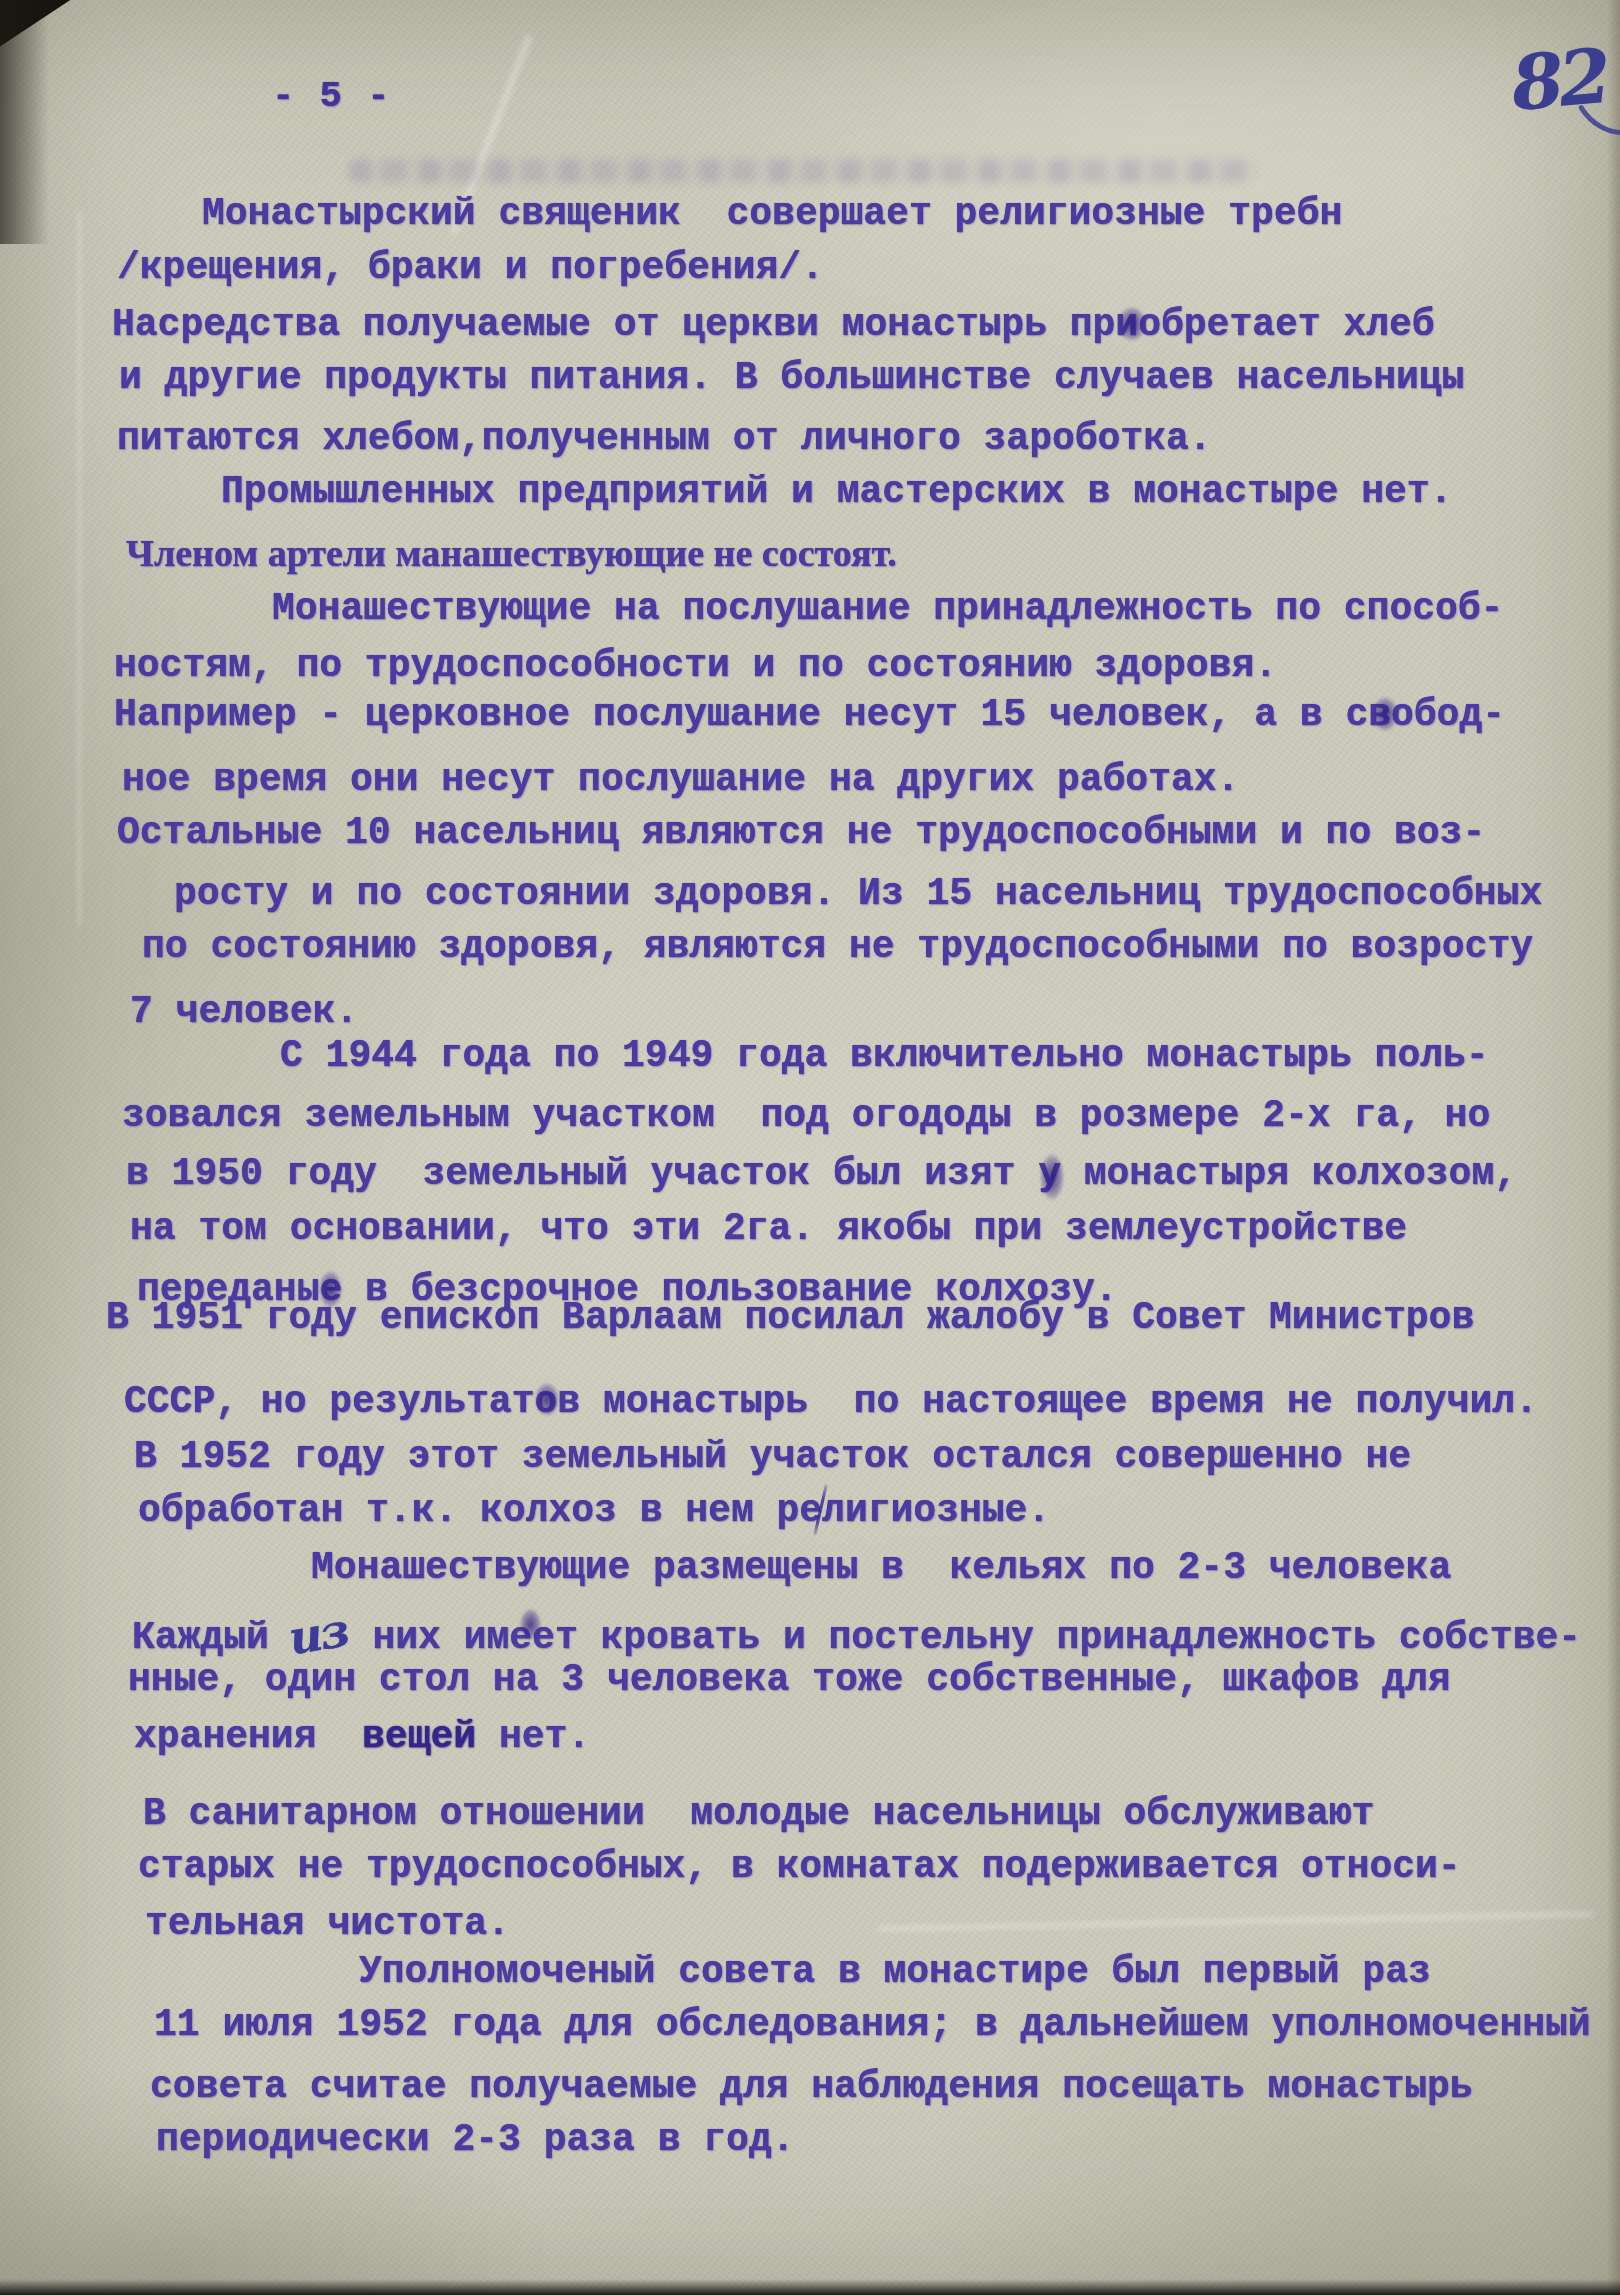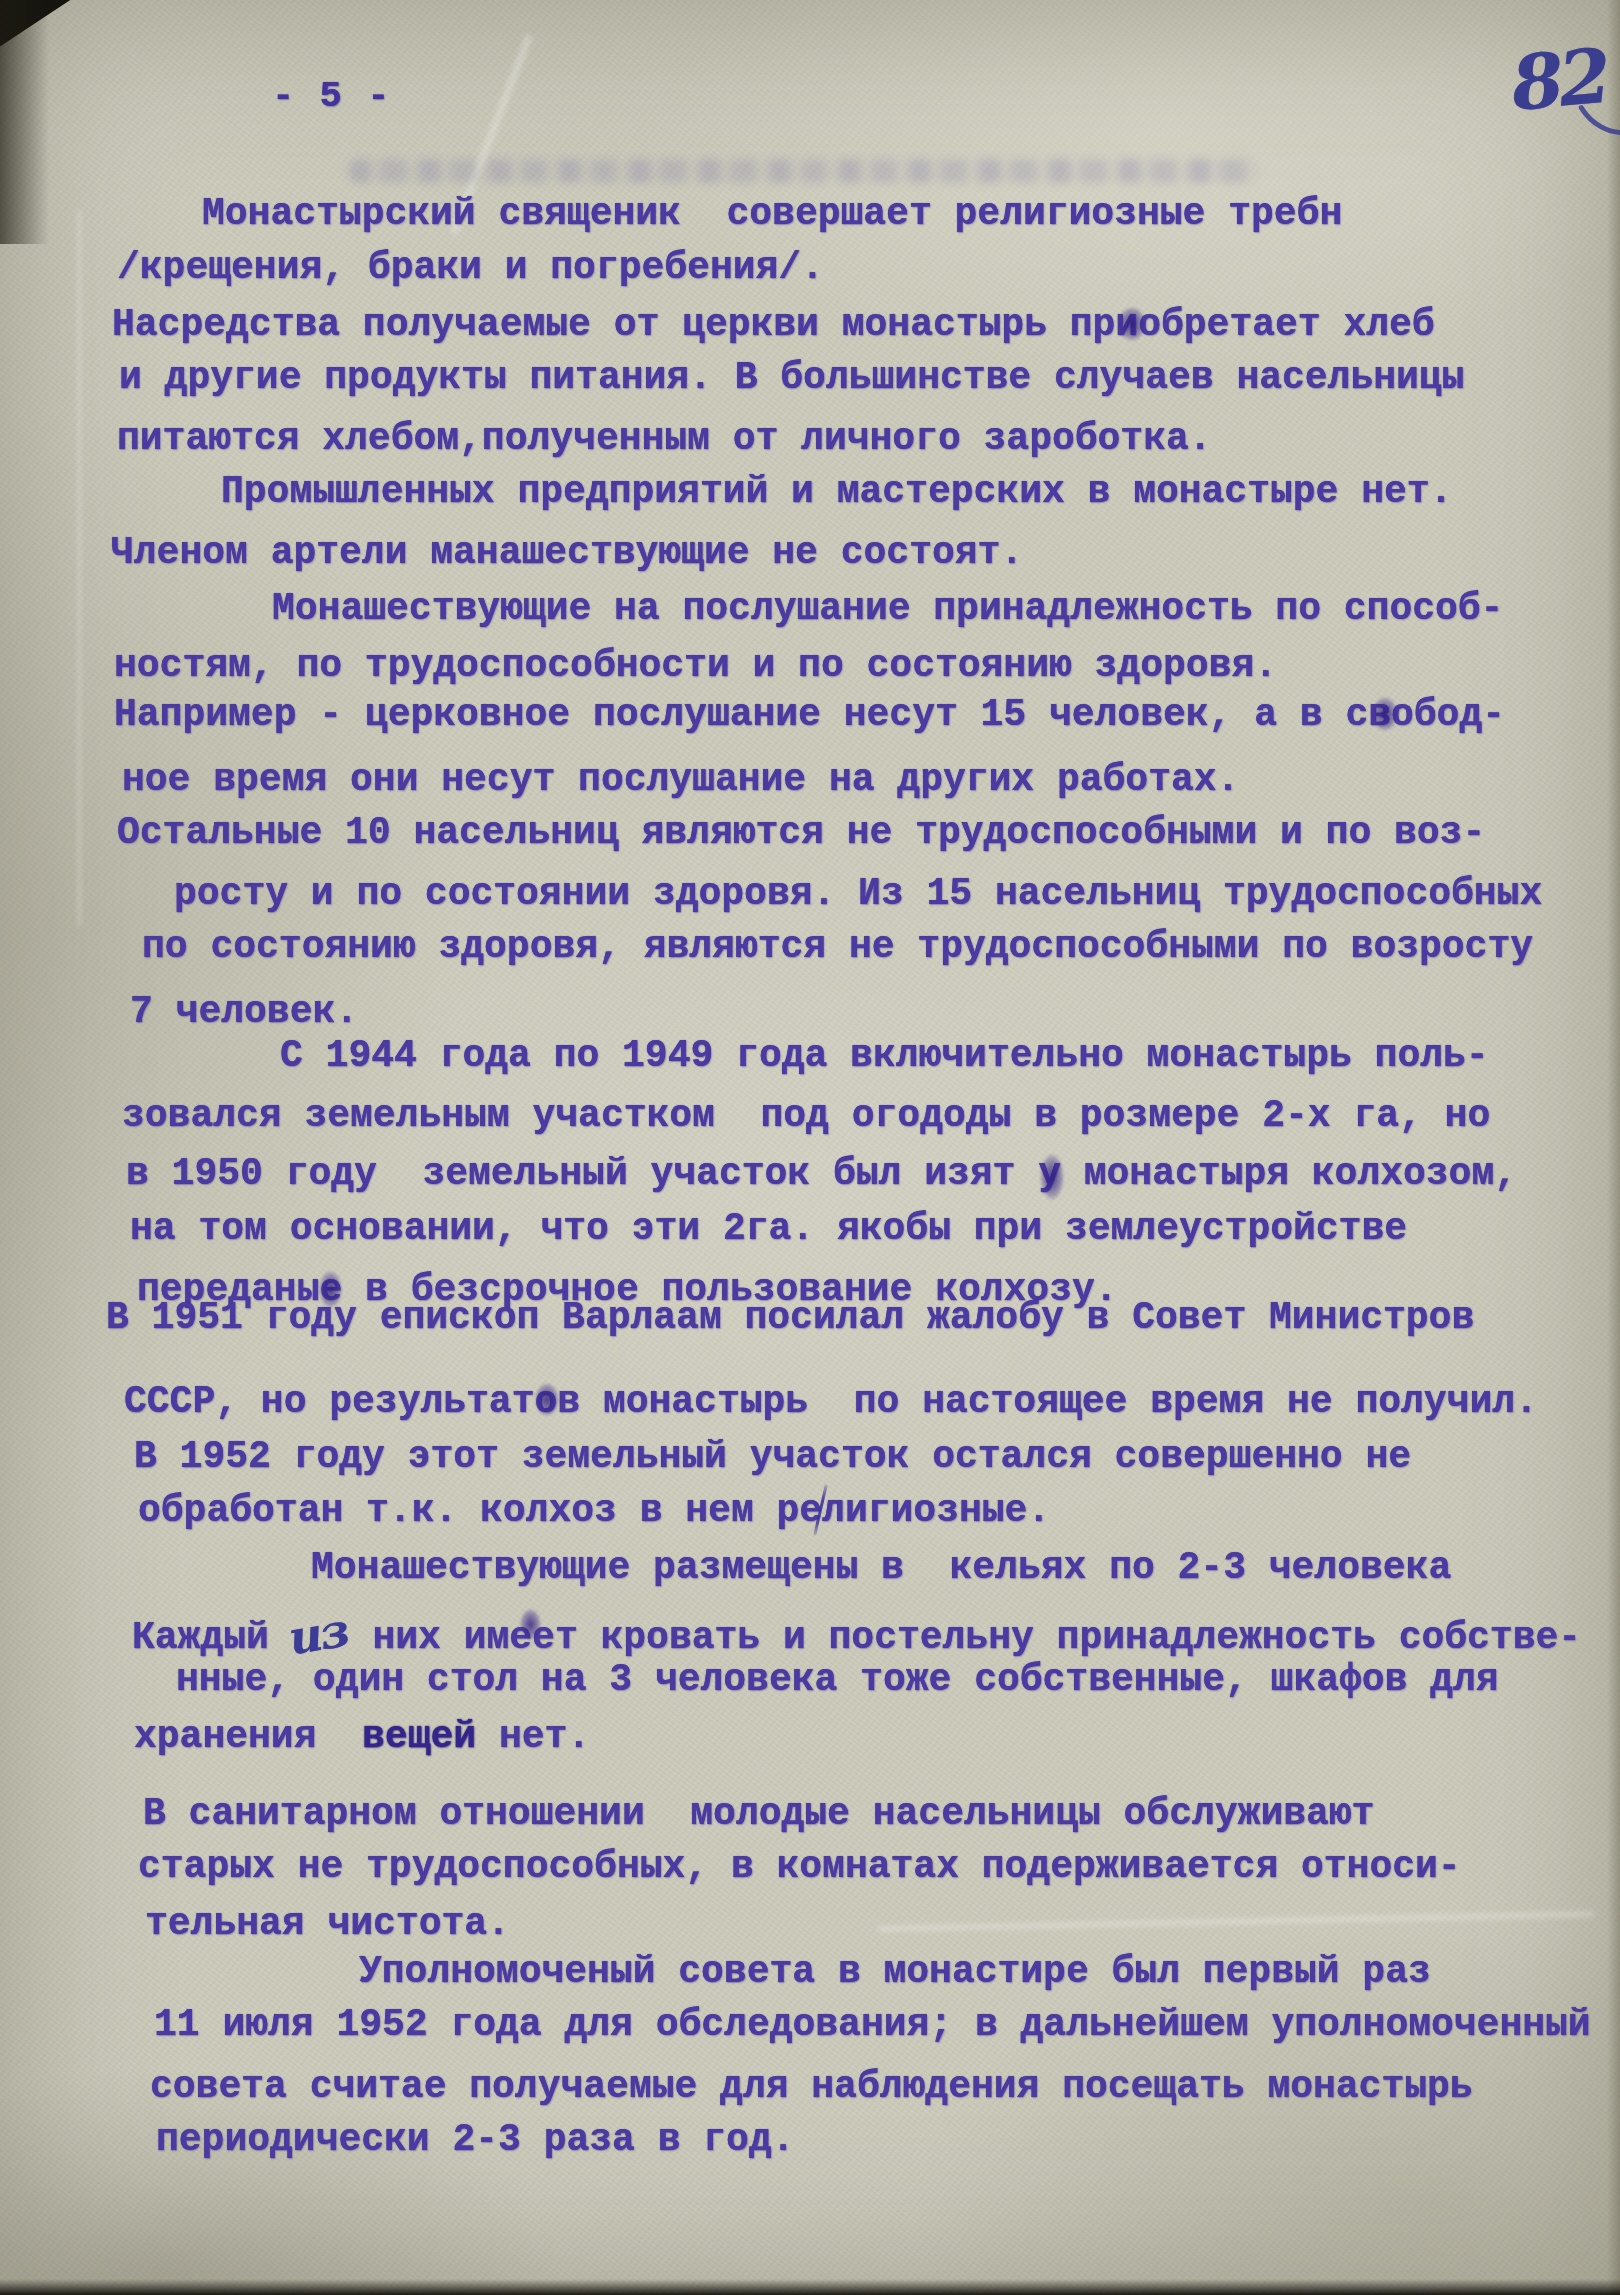--- a/index.html
+++ b/index.html
@@ -125,41 +125,41 @@
     <span class="digits">82</span>
   </div>
 
   <div id="text-layer">
       <div class="tline" style="top: 192px; left: 202px;">Монастырский священик  совершает религиозные требн</div>
       <div class="tline" style="top: 246px; left: 117px;">/крещения, браки и погребения/.</div>
       <div class="tline" style="top: 303px; left: 112px;">Насредства получаемые от церкви монастырь приобретает хлеб</div>
       <div class="tline" style="top: 356px; left: 119px;">и другие продукты питания. В большинстве случаев насельницы</div>
       <div class="tline" style="top: 417px; left: 117px;">питаются хлебом,полученным от личного зароботка.</div>
       <div class="tline" style="top: 470px; left: 221px;">Промышленных предприятий и мастерских в монастыре нет.</div>
-      <div class="tline" style="top: 531px; left: 111px;">Членом артели манашествующие не состоят.</div>
+      <div class="tline" style="top: 531px; left: 126px; font-family: Liberation Serif, serif;">Членом артели манашествующие не состоят.</div>
       <div class="tline" style="top: 587px; left: 272px;">Монашествующие на послушание принадлежность по способ-</div>
       <div class="tline" style="top: 644px; left: 114px;">ностям, по трудоспособности и по состоянию здоровя.</div>
       <div class="tline" style="top: 693px; left: 114px;">Например - церковное послушание несут 15 человек, а в свобод-</div>
       <div class="tline" style="top: 758px; left: 122px;">ное время они несут послушание на других работах.</div>
       <div class="tline" style="top: 811px; left: 117px;">Остальные 10 насельниц являются не трудоспособными и по воз-</div>
       <div class="tline" style="top: 872px; left: 126px; margin-left: 48px;">росту и по состоянии здоровя. Из 15 насельниц трудоспособных</div>
       <div class="tline" style="top: 925px; left: 122px; margin-left: 20px;">по состоянию здоровя, являются не трудоспособными по возросту</div>
       <div class="tline" style="top: 990px; left: 130px;">7 человек.</div>
       <div class="tline" style="top: 1034px; left: 280px;">С 1944 года по 1949 года включительно монастырь поль-</div>
       <div class="tline" style="top: 1094px; left: 122px;">зовался земельным участком  под огододы в розмере 2-х га, но</div>
       <div class="tline" style="top: 1152px; left: 126px;">в 1950 году  земельный участок был изят у монастыря колхозом,</div>
       <div class="tline" style="top: 1207px; left: 130px;">на том основании, что эти 2га. якобы при землеустройстве</div>
       <div class="tline" style="top: 1268px; left: 137px;">переданые в безсрочное пользование колхозу.</div>
       <div class="tline" style="top: 1296px; left: 106px;">В 1951 году епископ Варлаам посилал жалобу в Совет Министров</div>
       <div class="tline" style="top: 1380px; left: 124px;">СССР, но результатов монастырь  по настоящее время не получил.</div>
       <div class="tline" style="top: 1435px; left: 134px;">В 1952 году этот земельный участок остался совершенно не</div>
       <div class="tline" style="top: 1489px; left: 138px;">обработан т.к. колхоз в нем религиозные.</div>
       <div class="tline" style="top: 1546px; left: 311px;">Монашествующие размещены в  кельях по 2-3 человека</div>
       <div class="tline" style="top: 1605px; left: 132px;"><span>Каждый </span><span class="pen">из</span><span> них имеет кровать и постельну принадлежность собстве-</span></div>
-      <div class="tline" style="top: 1658px; left: 128px; margin-left: 48px;">нные, один стол на 3 человека тоже собственные, шкафов для</div>
+      <div class="tline" style="top: 1658px; left: 128px;">нные, один стол на 3 человека тоже собственные, шкафов для</div>
       <div class="tline" style="top: 1715px; left: 134px;"><span>хранения  </span><span class="bold-ink">вещей</span><span> нет.</span></div>
       <div class="tline" style="top: 1792px; left: 143px;">В санитарном отношении  молодые насельницы обслуживают</div>
       <div class="tline" style="top: 1845px; left: 138px;">старых не трудоспособных, в комнатах подерживается относи-</div>
       <div class="tline" style="top: 1902px; left: 145px;">тельная чистота.</div>
       <div class="tline" style="top: 1950px; left: 359px;">Уполномоченый совета в монастире был первый раз</div>
       <div class="tline" style="top: 2003px; left: 154px;">11 июля 1952 года для обследования; в дальнейшем уполномоченный</div>
       <div class="tline" style="top: 2065px; left: 150px;">совета считае получаемые для наблюдения посещать монастырь</div>
       <div class="tline" style="top: 2118px; left: 156px;">периодически 2-3 раза в год.</div>
     </div>
 

